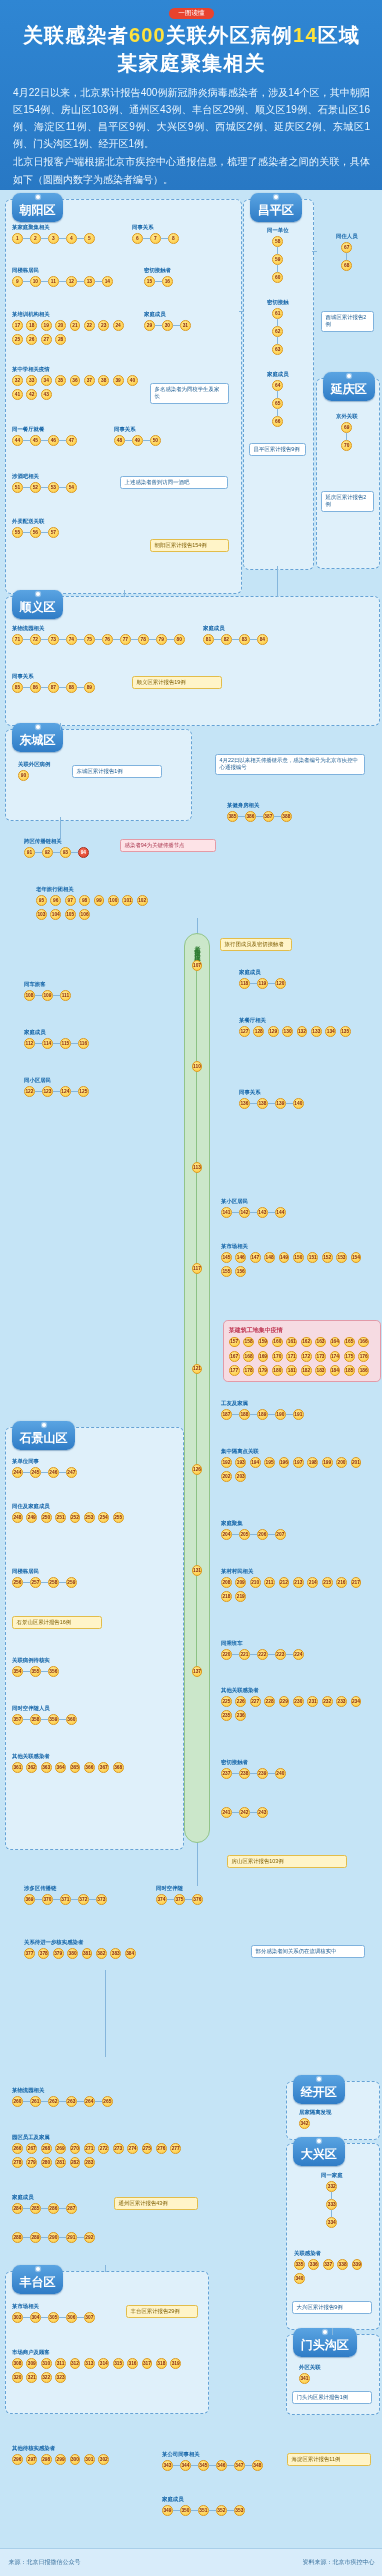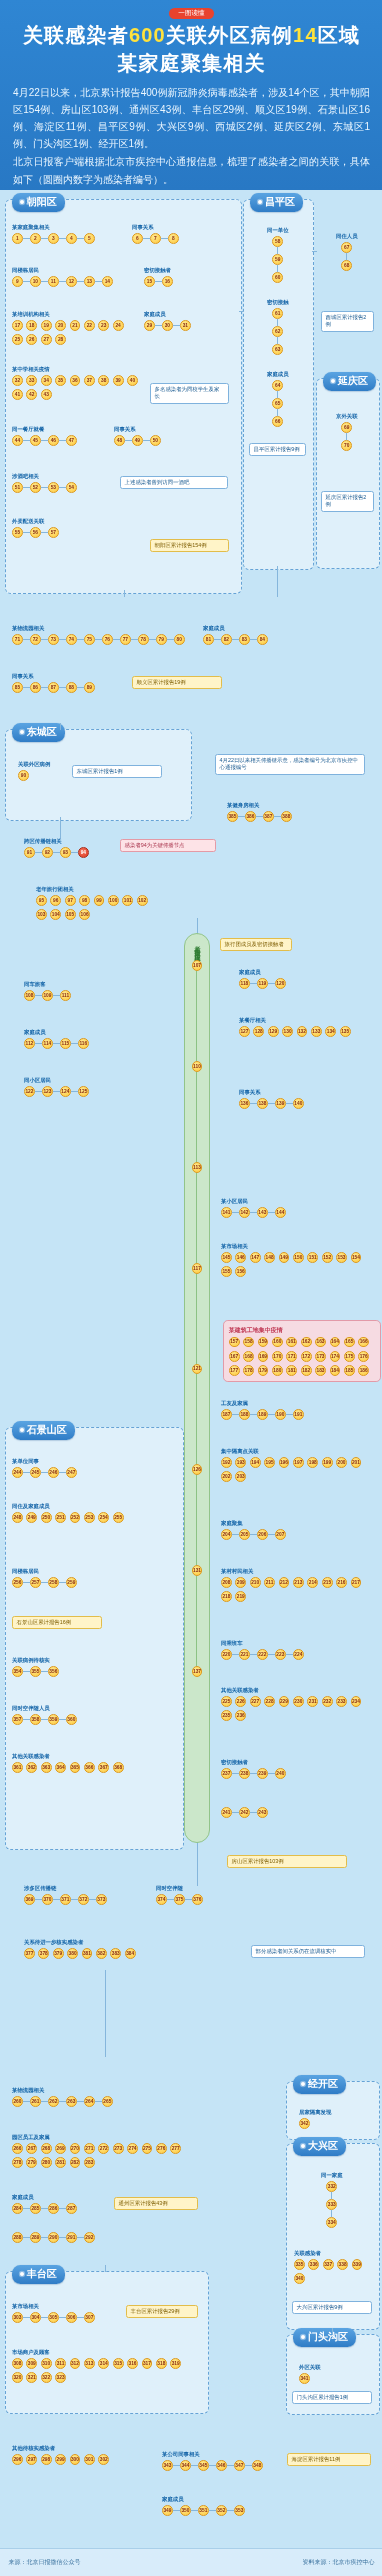--- a/index.html
+++ b/index.html
@@ -12,22 +12,22 @@
          font-size:6.6px;line-height:1;padding:2.4px 9.6px;color:#fff;}
   h1{margin:3.6px 0 0 0;font-size:20px;font-weight:bold;letter-spacing:1.2px;line-height:1.25;}
   .hl{color:#ffe23c;}
   .intro{width:357px;margin:7.2px auto 0;font-size:10px;line-height:1.72;text-align:justify;
          color:#eaf6ff;}
   .intro p{margin:0 0 1.2px 0;}
   
   #layer{position:absolute;inset:0;z-index:1;}
   .section{position:absolute;background:rgba(255,255,255,.45);border:0.6px dashed #66a3d6;border-radius:6px;}
   .pill{position:absolute;top:-7.2px;left:6px;display:flex;align-items:center;gap:3px;
-        background:linear-gradient(180deg,#5aa4e2,#2f7cc6);color:#fff;font-size:10px;font-weight:bold;
-        padding:2.4px 7.8px;border-radius:8.4px;box-shadow:0 0.6px 1.2px rgba(0,60,120,.35);white-space:nowrap;}
+        background:linear-gradient(180deg,#5aa4e2,#2f7cc6);color:#fff;font-size:12px;font-weight:bold;
+        padding:2.4px 7.8px;border-radius:8.4px;box-shadow:0 0.6px 1.2px rgba(0,60,120,.35);white-space:nowrap;flex-direction:column;}
   .pin{width:4.2px;height:4.2px;border-radius:50%;background:#fff;box-shadow:0 0 0 1.2px rgba(255,255,255,.35);}
   .cluster{position:absolute;}
   .ctitle{font-size:5.4px;color:#1565a8;margin-bottom:1.8px;white-space:nowrap;font-weight:bold;}
   .chainrow{display:flex;align-items:center;}
   .col{display:flex;flex-direction:column;align-items:center;}
   .wrap{display:flex;flex-wrap:wrap;gap:3.6px;}
   .node{width:10.8px;height:10.8px;border-radius:50%;flex:none;display:flex;align-items:center;justify-content:center;
         background:radial-gradient(circle at 35% 30%,#ffe98f,#ffc93c);border:0.6px solid #dd9a1f;
         color:#8a2c12;font-size:4.8px;font-weight:bold;box-sizing:border-box;}
   .node.red{background:radial-gradient(circle at 35% 30%,#f2705a,#df3c24);border-color:#a92f1d;color:#fff;}
@@ -76,20 +76,26 @@
           <div class="pin"></div>
           <span>昌平区</span>
         </div>
       </div>
       <div class="section" style="left: 316px; top: 378px; width: 62px; height: 189px;">
         <div class="pill">
           <div class="pin"></div>
           <span>延庆区</span>
         </div>
       </div>
+      <div class="section" style="left: 4.8px; top: 596px; width: 373px; height: 128px;">
+        <div class="pill">
+          <div class="pin"></div>
+          <span>顺义区</span>
+        </div>
+      </div>
       <div class="section" style="left: 4.8px; top: 729px; width: 185px; height: 90px;">
         <div class="pill">
           <div class="pin"></div>
           <span>东城区</span>
         </div>
       </div>
       <div class="section" style="left: 4.8px; top: 1427px; width: 177px; height: 421px;">
         <div class="pill">
           <div class="pin"></div>
           <span>石景山区</span>

